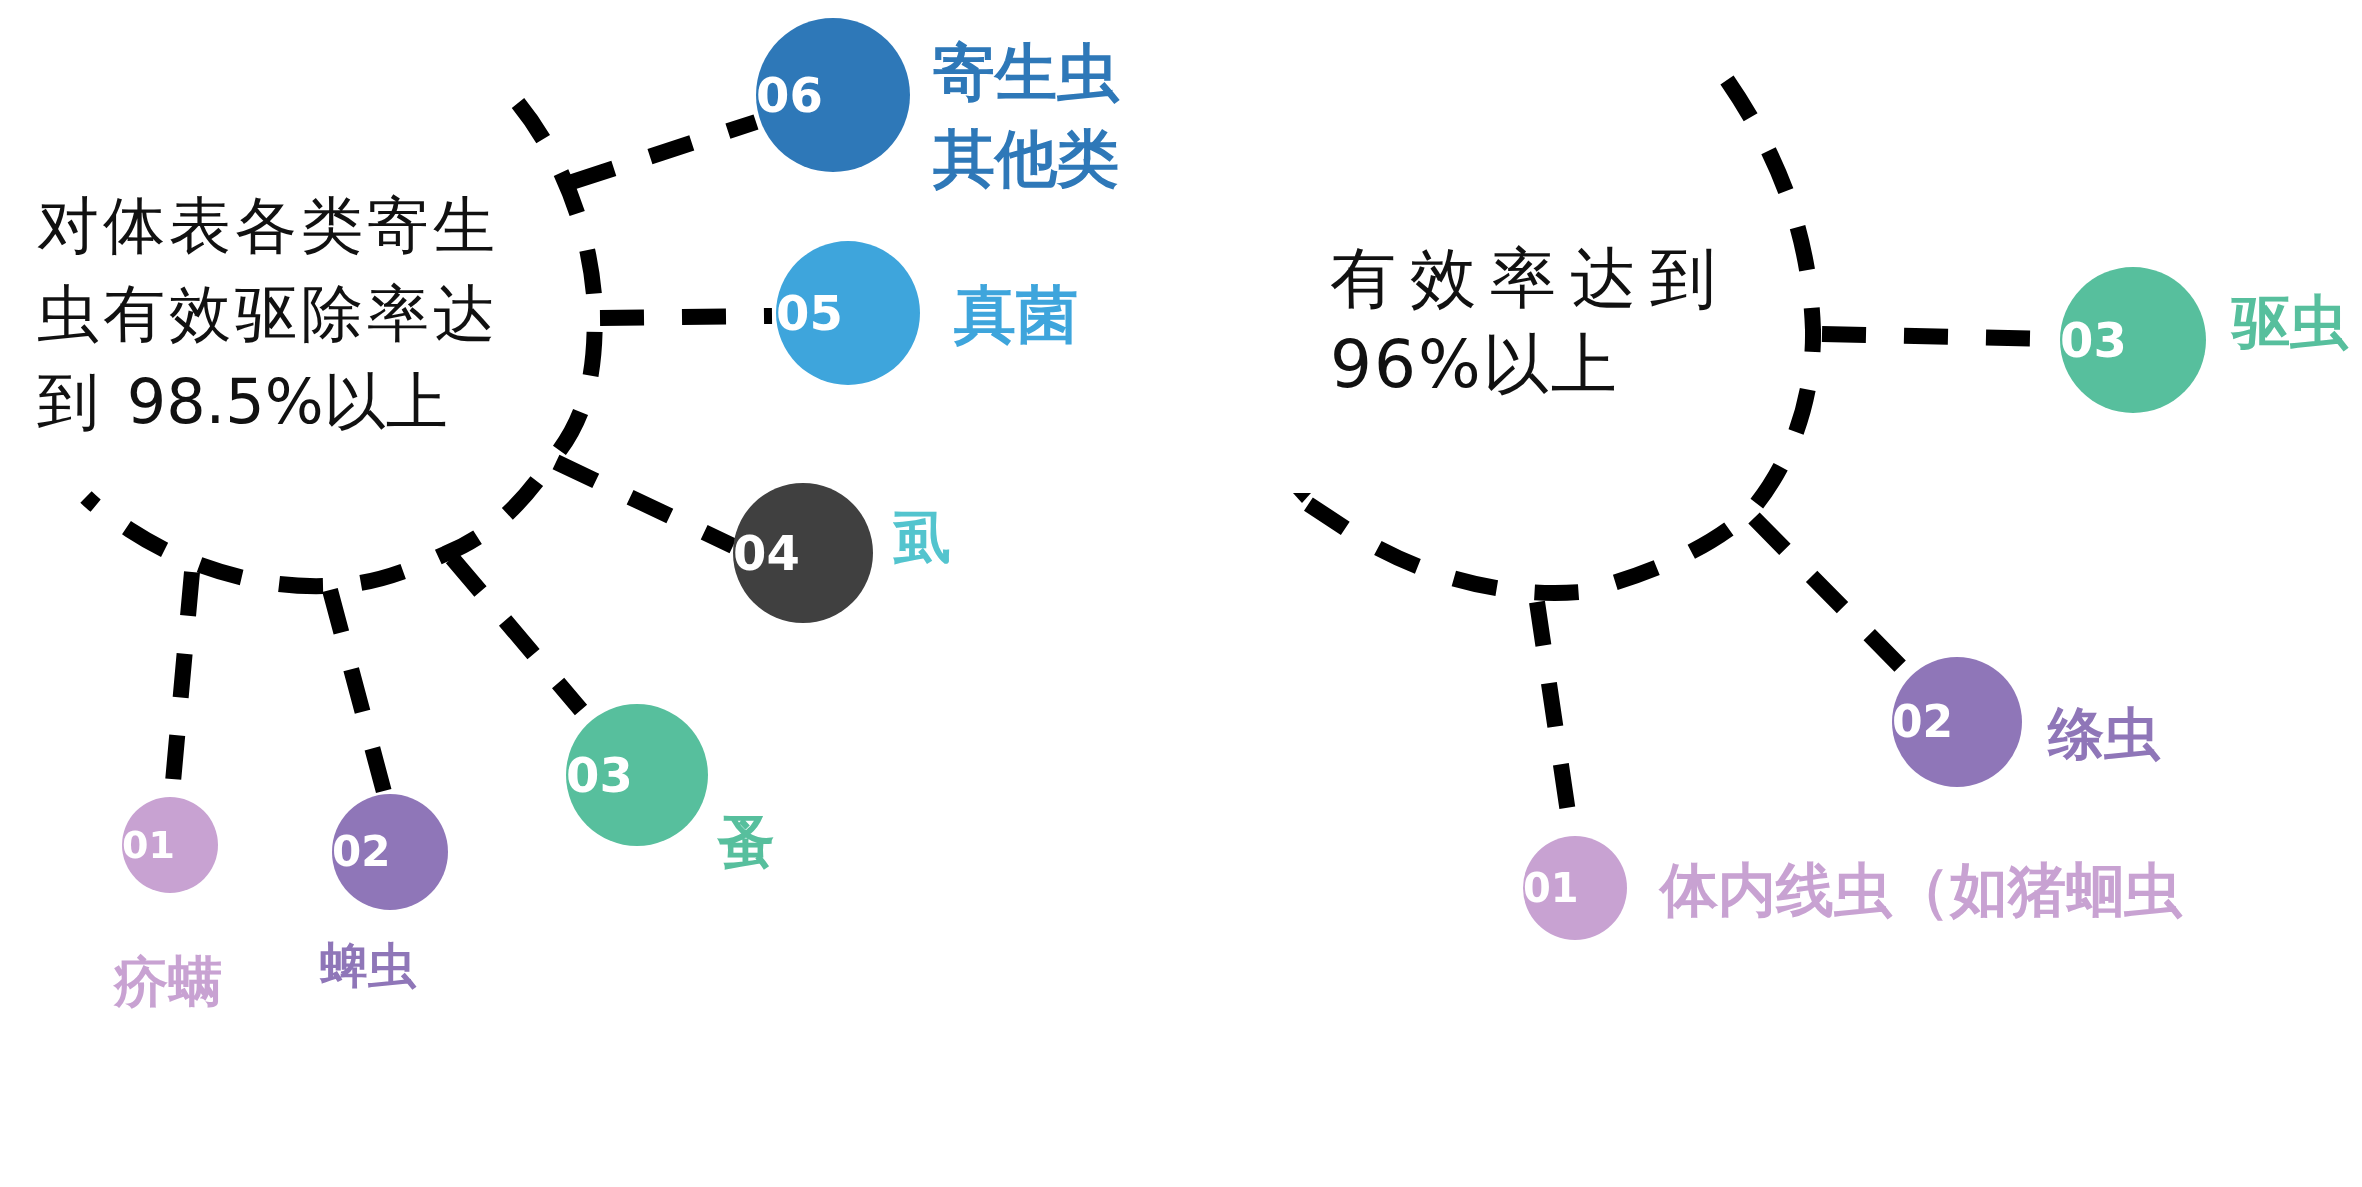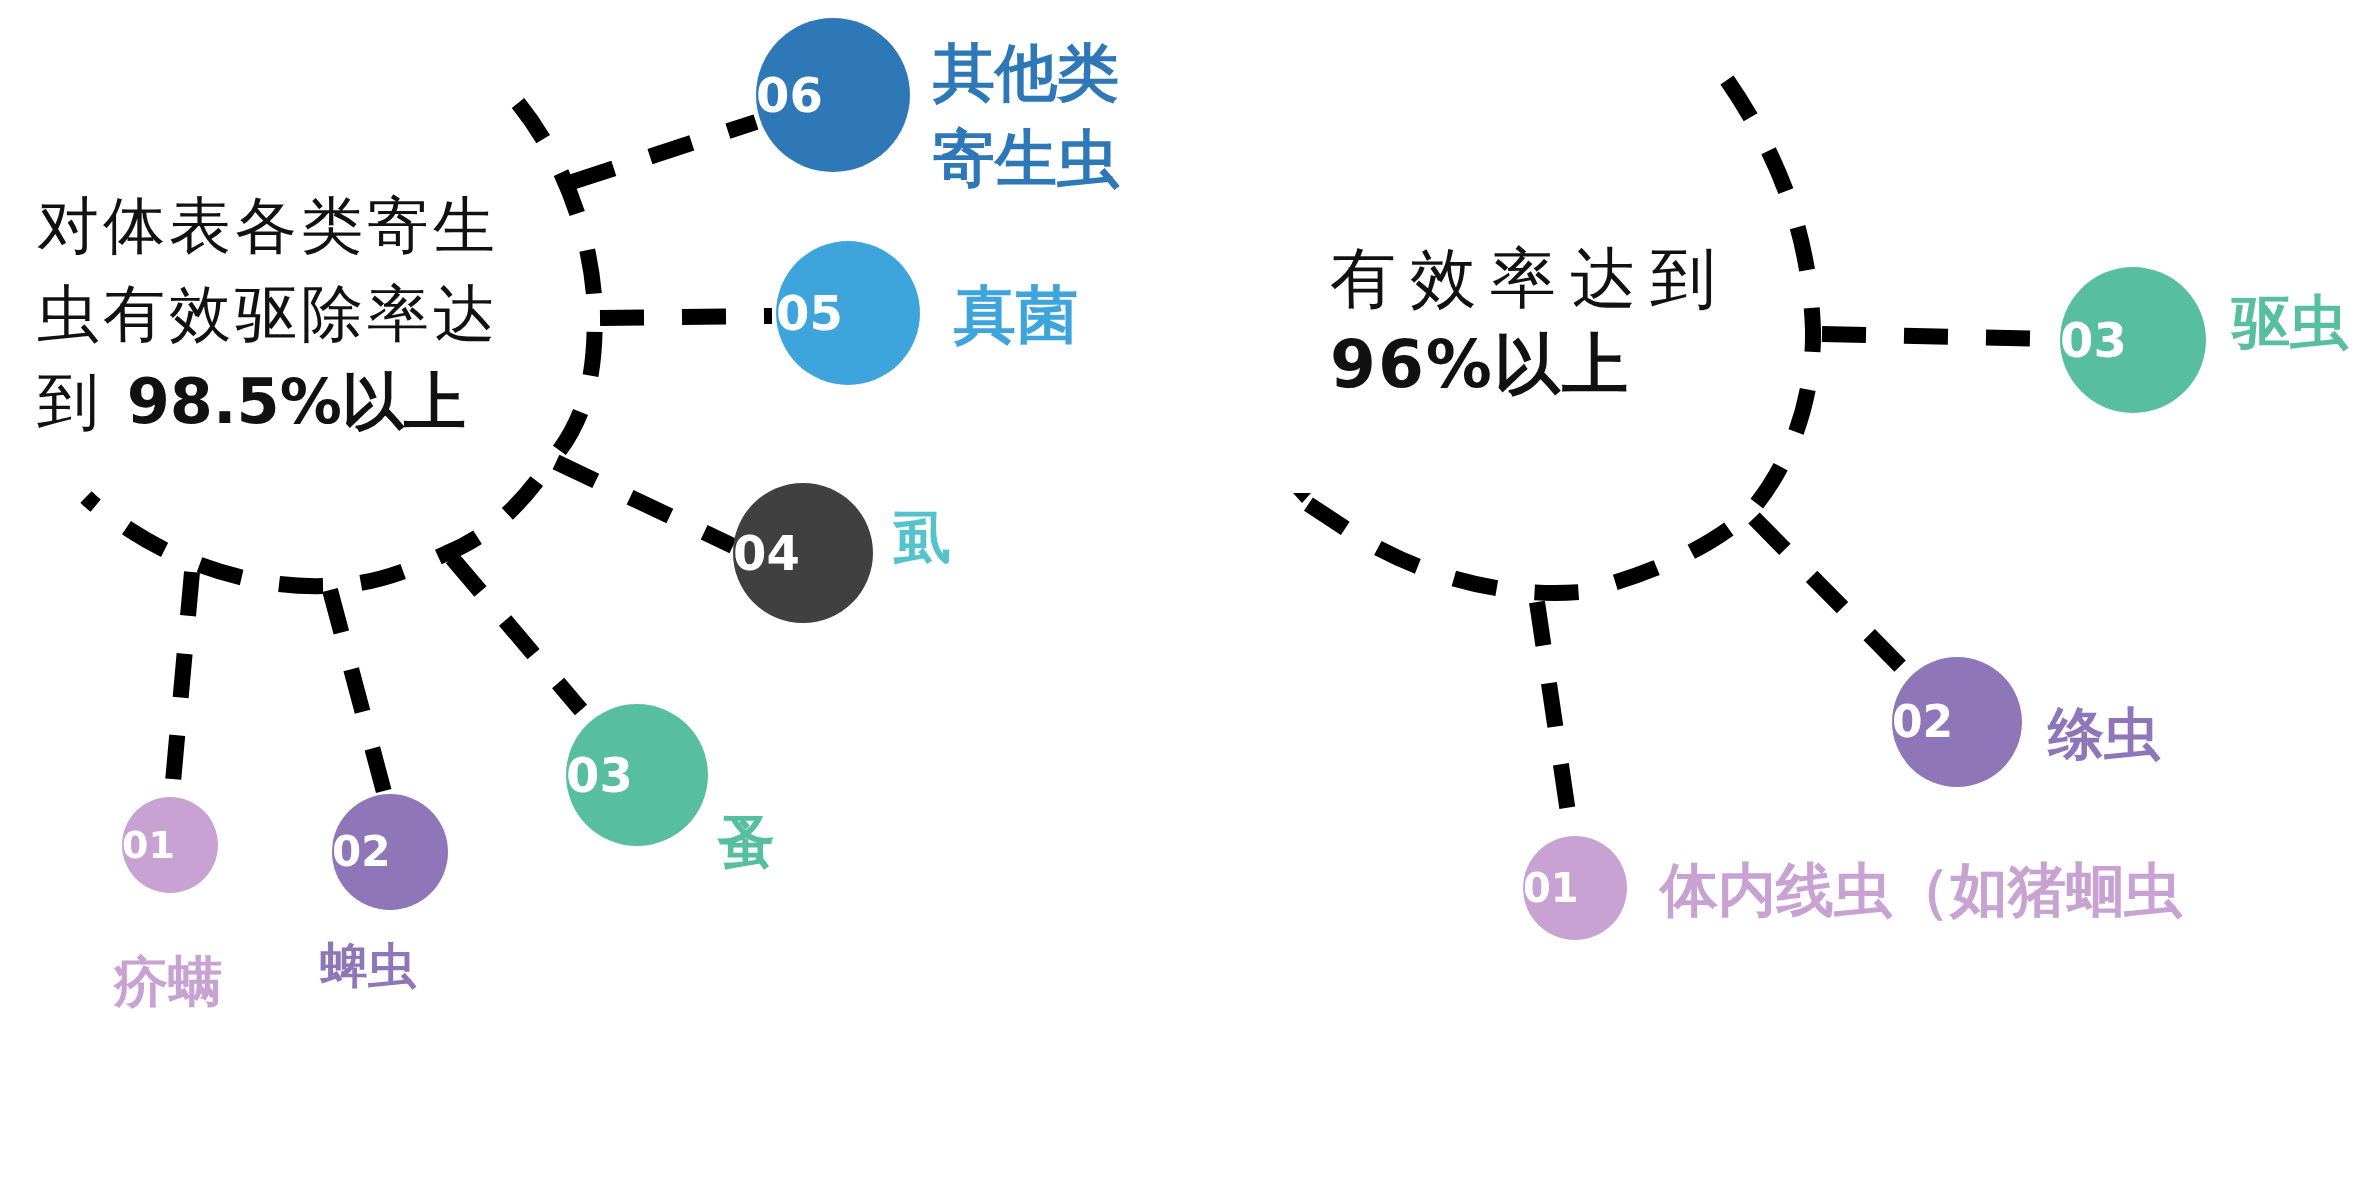--- a/index.html
+++ b/index.html
@@ -38,21 +38,21 @@
   }
   .nlabel.center{text-align:center;transform:translateX(-50%);}
   .caption{
     position:absolute;
     color:#111111;
     font-family:"DejaVu Serif",serif;
   }
   .caption .cline{display:block;}
   .caption .hl{
     font-family:"DejaVu Sans",sans-serif;
-    font-weight:bold;
+    font-weight:normal;
     letter-spacing:0;
   }
   #caption-left{
     left:37px;top:182px;
     font-size:62px;line-height:88px;
     letter-spacing:4px;
   }
   #caption-right{
     left:1330px;top:236px;
     font-size:66px;line-height:86px;
@@ -124,22 +124,22 @@
 
   <div class="node" style="left: 776px; top: 241px; width: 144px; height: 144px; background-color: rgb(62, 165, 220);">
     <span class="num" style="font-size:48px;">05</span>
   </div>
   <div class="nlabel center" style="left: 1016px; top: 282px; font-size: 62px; color: rgb(62, 165, 220);">真菌</div>
 
   <div class="node" style="left: 756px; top: 18px; width: 154px; height: 154px; background-color: rgb(46, 120, 184);">
     <span class="num" style="font-size:48px;">06</span>
   </div>
   <div class="nlabel" style="left: 933px; top: 30px; font-size: 62px; line-height: 86px; color: rgb(46, 120, 184);">
+    <span style="display:block;">寄生虫</span>
     <span style="display:block;">其他类</span>
-    <span style="display:block;">寄生虫</span>
   </div>
 
   <div class="node" style="left: 1523px; top: 836px; width: 104px; height: 104px; background-color: rgb(200, 162, 210);">
     <span class="num" style="font-size:40px;">01</span>
   </div>
   <div class="nlabel" style="left: 1660px; top: 860px; font-size: 58px; color: rgb(200, 162, 210);">体内线虫（如猪蛔虫</div>
 
   <div class="node" style="left: 1892px; top: 657px; width: 130px; height: 130px; background-color: rgb(143, 118, 184);">
     <span class="num" style="font-size:44px;">02</span>
   </div>

